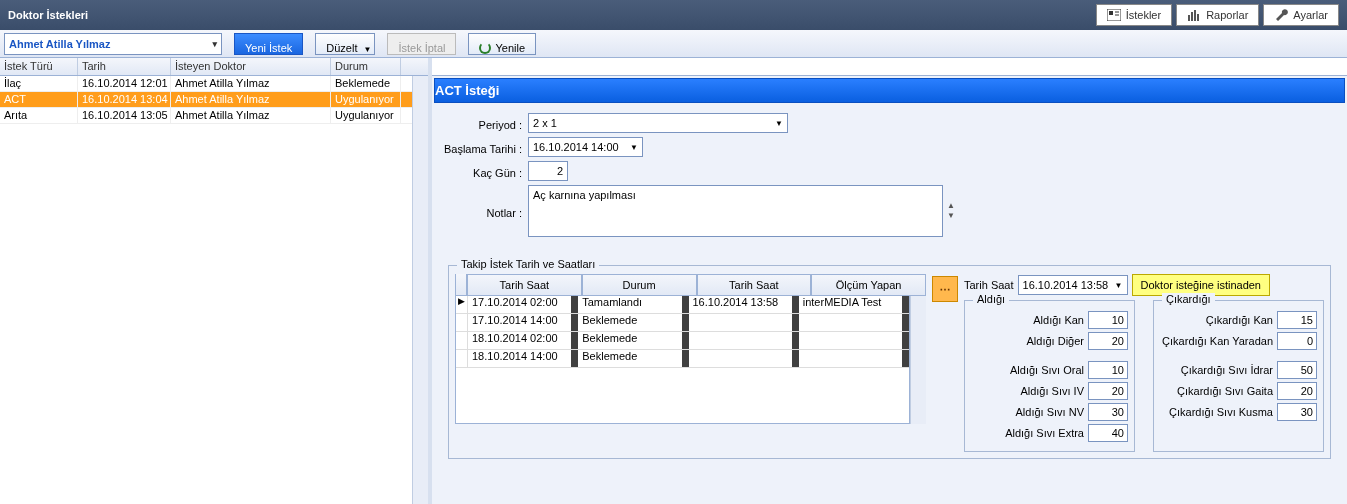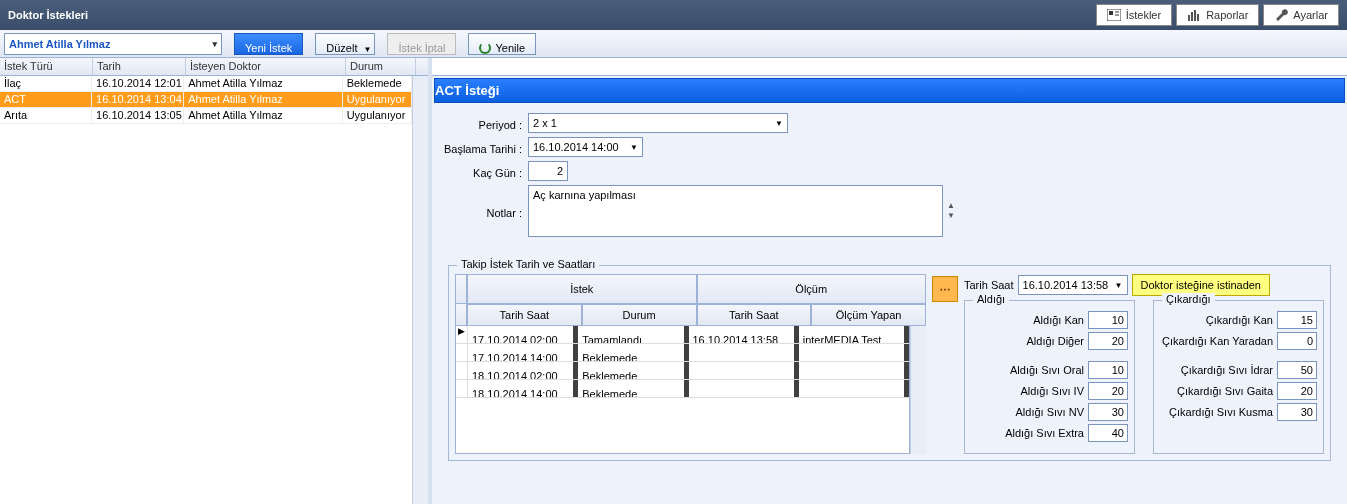--- a/index.html
+++ b/index.html
@@ -17,21 +17,21 @@
 .btn .caret{margin-left:6px;font-size:8px}
 .btn.disabled{color:#999;background:#eee;border-color:#bbb;cursor:default}
 .main{flex:1;display:flex;overflow:hidden}
 .left-panel{width:432px;border-right:4px solid #d7e0ef;background:#fff;display:flex;flex-direction:column}
 .grid-head{display:flex;background:linear-gradient(#f4f6fb,#e1e8f5);border-bottom:1px solid #9cb2d6;height:18px}
 .grid-head .gh{border-right:1px solid #c0cde2;padding:2px 4px;color:#333}
 .grid-body{flex:1;overflow:auto}
 .grid-row{display:flex;height:16px;border-bottom:1px solid #eee}
 .grid-row.selected{background:#ff9d1b;color:#fff}
 .grid-row .gc{border-right:1px solid #eee;padding:1px 4px;white-space:nowrap;overflow:hidden}
-.c-tur{width:93px}.c-tar{width:93px}.c-dok{width:160px}.c-dur{width:70px}
+.c-tur{width:78px}.c-tar{width:93px}.c-dok{width:160px}.c-dur{width:70px}
 .vscroll{width:16px;background:#e8edf7;border-left:1px solid #c0cde2}
 .right-panel{flex:1;display:flex;flex-direction:column;background:#eef2fa;overflow:hidden}
 .right-panel .empty-top{height:18px;background:#fff;border-bottom:1px solid #9cb2d6}
 .section-title{background:linear-gradient(#2a7fff,#0a5fe0);color:#fff;font-weight:bold;font-size:13px;padding:4px 0;border:1px solid #0a4fc0;margin:2px}
 .form-area{background:#eef2fa;padding:8px 10px}
 .form-row{display:flex;align-items:center;margin-bottom:4px}
 .form-row .lbl{width:86px;text-align:right;padding-right:6px;padding-top:3px}
 .form-row .ctrl{border:1px solid #7a94c0;background:#fff;height:20px;padding:0 4px;display:flex;align-items:center}
 .form-row .combo{width:260px;justify-content:space-between}
 .form-row .combo .caret,.dt .caret{font-size:8px}
@@ -44,21 +44,21 @@
 .fieldset{border:1px solid #a7b8d4;padding:8px 6px 6px;position:relative;background:#eef2fa}
 .fieldset .legend{position:absolute;top:-8px;left:8px;background:#eef2fa;padding:0 4px;font-size:11px}
 .follow-flex{display:flex;gap:6px}
 .follow-left{flex:1;display:flex;flex-direction:column}
 .follow-grid-head{display:flex;background:linear-gradient(#f4f6fb,#e1e8f5)}
 .follow-grid-head .fh{border:1px solid #9cb2d6;text-align:center;padding:4px 2px}
 .fg-istek{flex:1;display:flex;flex-direction:column}
 .fg-olcum{flex:1;display:flex;flex-direction:column}
 .fg-body{border:1px solid #9cb2d6;border-top:none;background:#fff;height:128px;overflow:auto}
 .fg-row{display:flex;height:18px;border-bottom:1px solid #ddd}
-.fg-row .fc{flex:1;padding:8px 4px;border-right:5px solid #404040;white-space:nowrap;overflow:hidden}
+.fg-row .fc{flex:1;padding:0 4px;border-right:7px solid #404040;white-space:nowrap;overflow:hidden}
 .fg-row .marker{width:12px;flex:none;border-right:1px solid #ddd;text-align:center;font-size:9px}
 .ell-btn{width:26px;height:26px;background:#ffb84d;border:1px solid #cc8800;cursor:pointer;display:flex;align-items:center;justify-content:center;font-weight:bold;color:#663300;align-self:flex-start;margin-top:2px}
 .follow-right{width:360px;display:flex;flex-direction:column}
 .fr-top{display:flex;align-items:center;gap:4px;margin-bottom:4px}
 .fr-top .lbl2{font-size:11px}
 .fr-top .dt2{border:1px solid #7a94c0;background:#fff;height:20px;width:110px;padding:0 4px;display:flex;align-items:center;justify-content:space-between}
 .yellow-btn{background:#ffff80;border:1px solid #bba800;height:22px;padding:0 8px;cursor:pointer}
 .io-flex{display:flex;gap:18px;flex:1}
 .io-fieldset{flex:1;border:1px solid #a7b8d4;padding:10px 6px 6px;position:relative;background:#eef2fa}
 .io-fieldset .legend{position:absolute;top:-8px;left:8px;background:#eef2fa;padding:0 4px}
@@ -193,29 +193,20 @@
           </div>
       </div>
     </div>
 
     <div class="followup-area">
       <div class="fieldset">
         <div class="legend">Takip İstek Tarih ve Saatları</div>
         <div class="follow-flex">
           <div class="follow-left">
             <div class="follow-grid-head">
-              <div style="width:12px;border:1px solid #9cb2d6"></div>
-              <div class="fg-istek">
-                <div class="fh" style="padding:8px 0">İstek</div>
-              </div>
-              <div class="fg-olcum">
-                <div class="fh" style="padding:8px 0">Ölçüm</div>
-              </div>
-            </div>
-            <div class="follow-grid-head">
               <div style="width:12px;border:1px solid #9cb2d6;border-top:none"></div>
               <div class="fh" style="flex:1">Tarih Saat</div>
               <div class="fh" style="flex:1">Durum</div>
               <div class="fh" style="flex:1">Tarih Saat</div>
               <div class="fh" style="flex:1">Ölçüm Yapan</div>
             </div>
             <div class="fg-wrap">
               <div class="fg-body" id="fg-body" style="flex:1">
                   <div class="fg-row">
                     <div class="marker">▶</div>

